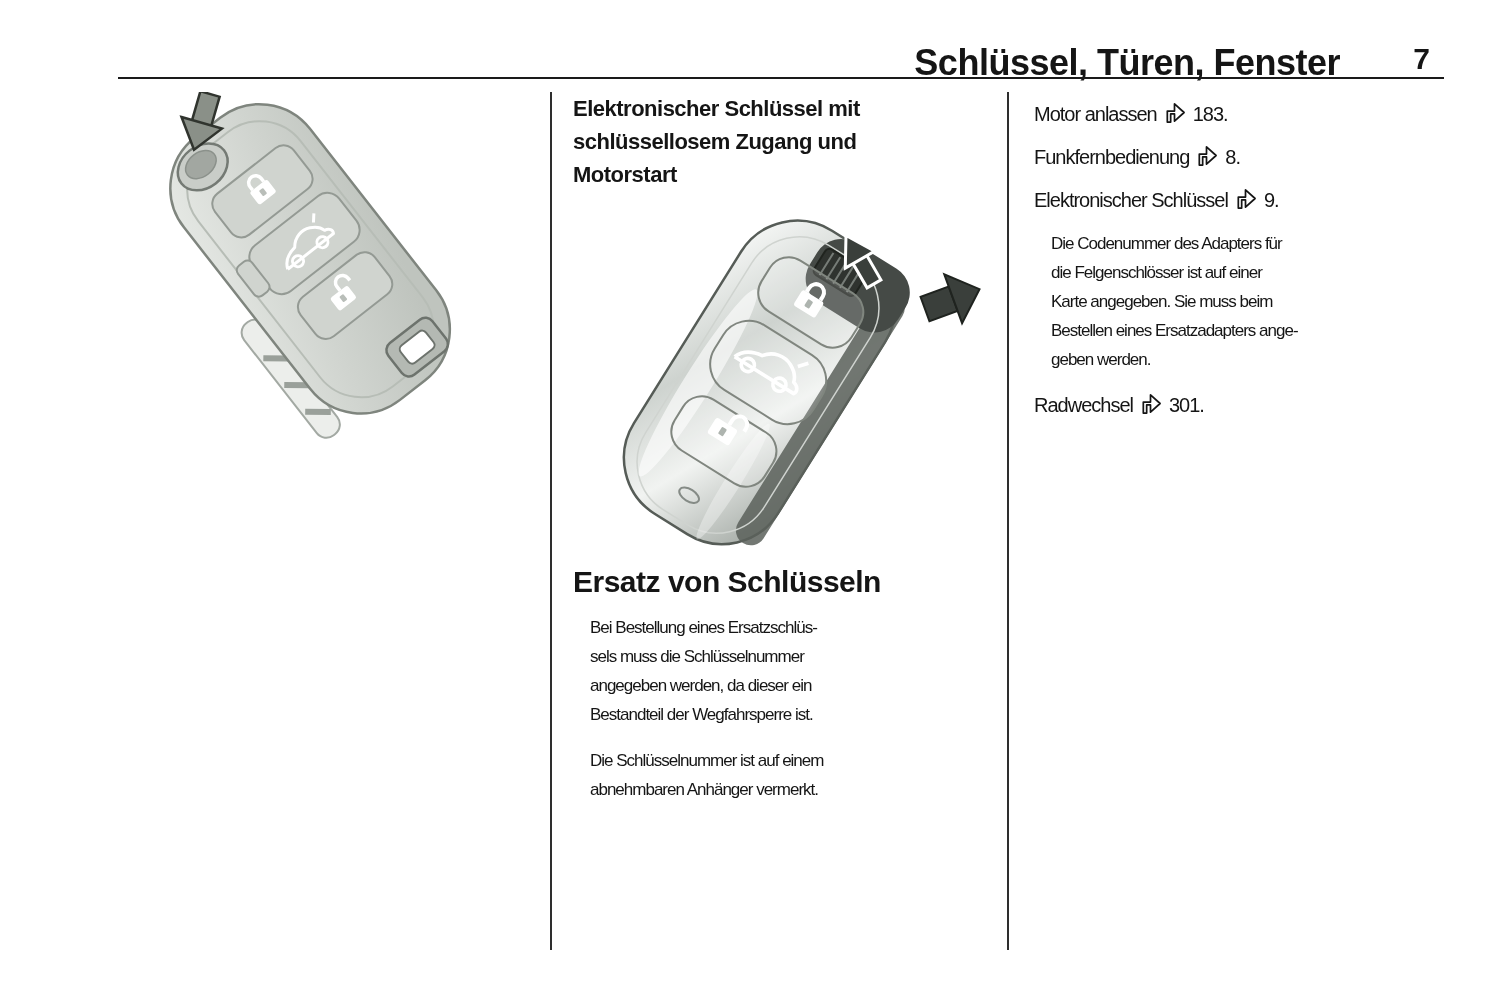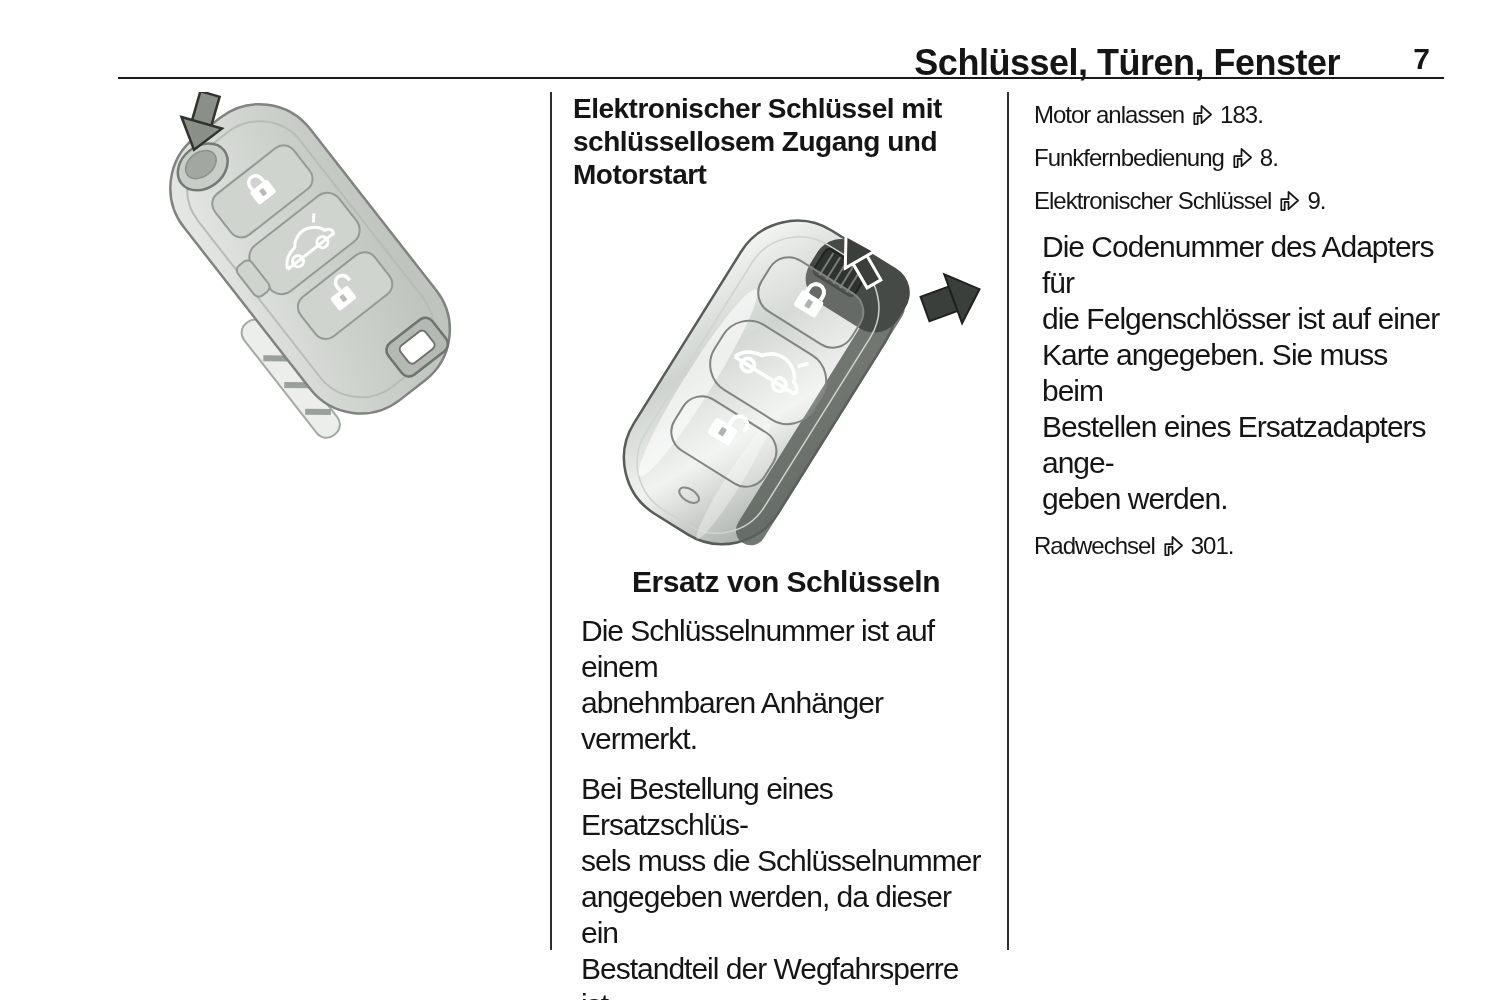--- a/index.html
+++ b/index.html
@@ -8,28 +8,28 @@
   .hdr-title{position:absolute;top:42px;right:156px;font-size:36px;font-weight:700;
              letter-spacing:-0.5px;white-space:nowrap;}
   .hdr-num{position:absolute;top:42px;right:66px;font-size:30px;font-weight:700;}
   .hdr-rule{position:absolute;top:77px;left:118px;width:1326px;height:2px;background:#1a1a1a;}
   .vdiv{position:absolute;top:92px;width:2px;height:858px;background:#2e2e2e;}
   #vdiv1{left:550px;} #vdiv2{left:1007px;}
   .col{position:absolute;top:92px;}
   #col1{left:118px;width:424px;}
   #col2{left:573px;width:426px;}
   #col3{left:1034px;width:426px;}
-  .body-text{font-size:30px;line-height:36px;letter-spacing:-1px;white-space:pre-line;margin:8px;}
-  .heading{font-size:28px;line-height:33px;font-weight:700;letter-spacing:-0.5px;
+  .body-text{font-size:17px;line-height:29px;letter-spacing:-1px;white-space:pre-line;margin:17px;}
+  .heading{font-size:22px;line-height:33px;font-weight:700;letter-spacing:-0.5px;
            white-space:pre-line;margin:0;}
-  .subheading{font-size:30px;line-height:34px;font-weight:700;letter-spacing:-0.5px;margin:18px 0 0 0;text-align:center;}
+  .subheading{font-size:30px;line-height:34px;font-weight:700;letter-spacing:-0.5px;margin:18px 0 0 0;}
   .mt14{margin-top:14px;} .mt16{margin-top:16px;}
   .figure{display:block;margin:0;}
   #fig2{margin-top:26px;}
-  .ref{font-size:24px;line-height:29px;letter-spacing:-1px;margin:14px 0 0 0;white-space:nowrap;}
+  .ref{font-size:20px;line-height:29px;letter-spacing:-1px;margin:14px 0 0 0;white-space:nowrap;}
   .ref.tight{margin-top:13px;}
   .refarrow{vertical-align:-4px;margin:0 7px 0 6px;}
 </style>
 </head>
 <body>
 
 <div class="hdr-title">Schlüssel, Türen, Fenster</div>
 <div class="hdr-num">7</div>
 <div class="hdr-rule"></div>
 <div class="vdiv" id="vdiv1"></div>
@@ -135,26 +135,26 @@
     <g transform="translate(282,34) rotate(-30)">
       <rect x="-8" y="8" width="16" height="30" fill="#3a3f3b" stroke="#ffffff" stroke-width="3"></rect>
       <polygon points="-17,10 17,10 0,-18" fill="#3a3f3b" stroke="#ffffff" stroke-width="3"></polygon>
     </g>
     <g transform="translate(352,92) rotate(-20)">
       <rect x="0" y="-13" width="30" height="26" fill="#3a3f3b" stroke="#1f231f" stroke-width="2"></rect>
       <polygon points="30,-26 30,26 58,0" fill="#3a3f3b" stroke="#1f231f" stroke-width="2"></polygon>
     </g>
   </svg>
   <h3 class="subheading">Ersatz von Schlüsseln</h3>
-  <p class="body-text mt14">Die Schlüsselnummer ist auf einem
-abnehmbaren Anhänger vermerkt.</p>
   <p class="body-text mt14">Bei Bestellung eines Ersatzschlüs-
 sels muss die Schlüsselnummer
 angegeben werden, da dieser ein
 Bestandteil der Wegfahrsperre ist.</p>
+  <p class="body-text mt14">Die Schlüsselnummer ist auf einem
+abnehmbaren Anhänger vermerkt.</p>
 </div>
 
 <div class="col" id="col3">
   <div class="ref" style="margin-top:8px;">
     <span>Motor anlassen</span><svg class="refarrow" width="23" height="25" viewBox="0 0 24 26">
         <path d="M4.5 23 L4.5 11.5 L12 11.5 L12 4 L22 13 L12 22 L12 14.5 L8 14.5 L8 23 Z" fill="#fff" stroke="#151515" stroke-width="1.8" stroke-linejoin="round"></path>
       </svg><span>183.</span>
   </div>
   <div class="ref">
     <span>Funkfernbedienung</span><svg class="refarrow" width="23" height="25" viewBox="0 0 24 26">

